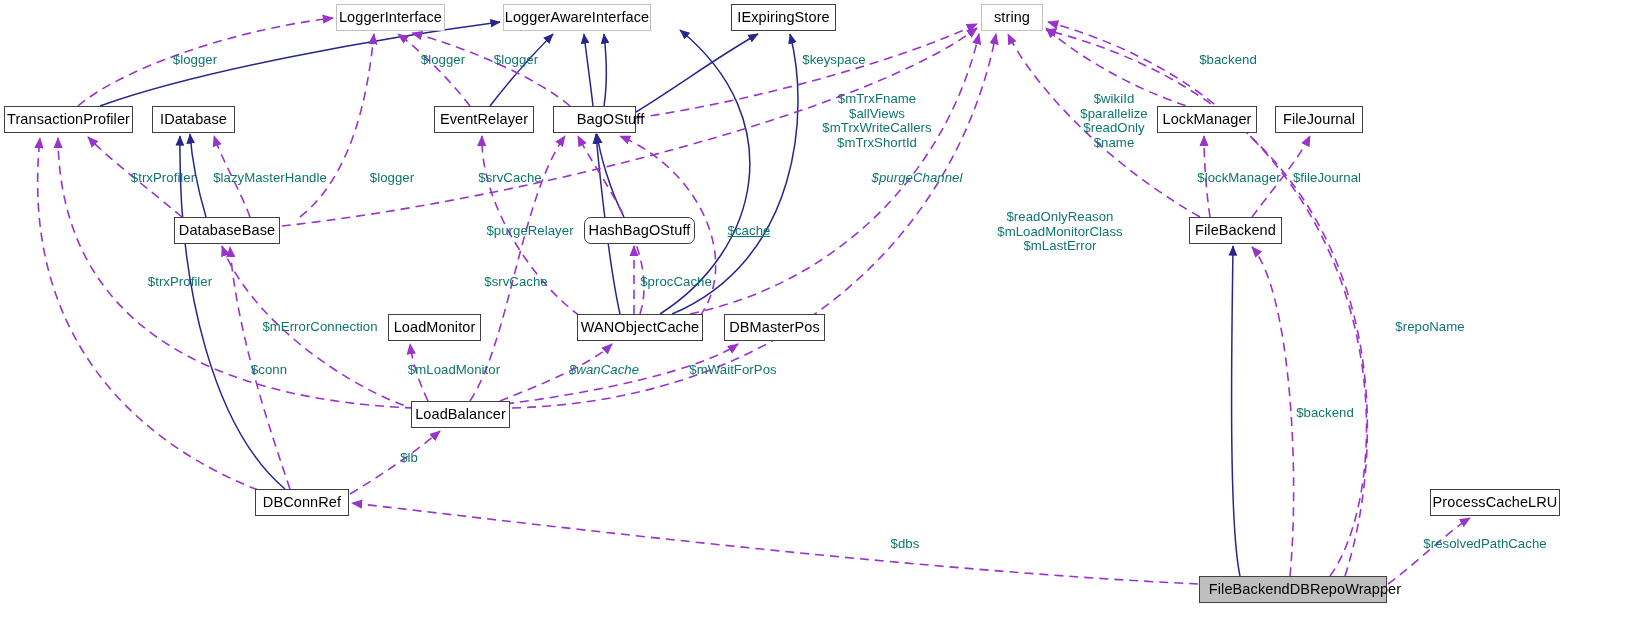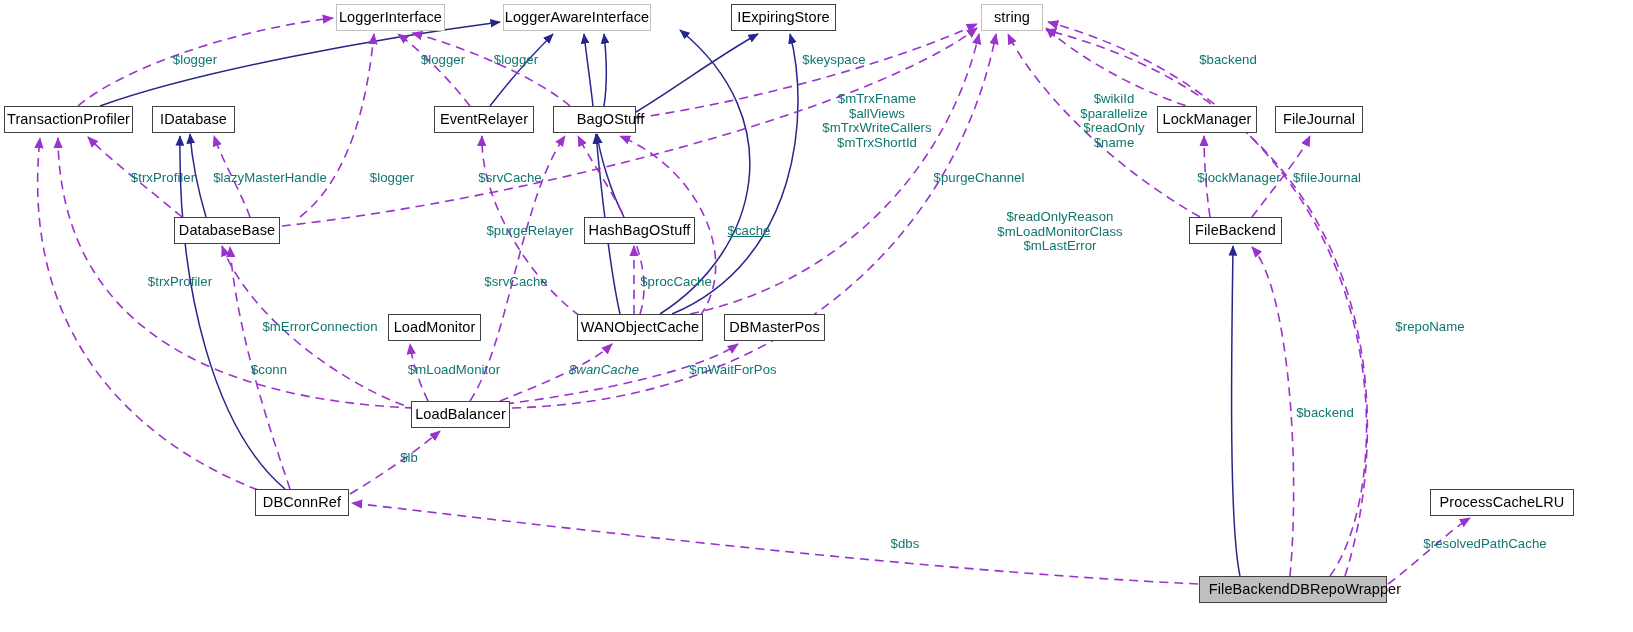--- a/index.html
+++ b/index.html
@@ -177,28 +177,28 @@
       <div class="node light" style="left: 503px; top: 4px; width: 148px; height: 27px;">LoggerAwareInterface</div>
       <div class="node solid" style="left: 731px; top: 4px; width: 105px; height: 27px;">IExpiringStore</div>
       <div class="node light" style="left: 981px; top: 4px; width: 62px; height: 27px;">string</div>
       <div class="node solid" style="left: 4px; top: 106px; width: 129px; height: 27px;">TransactionProfiler</div>
       <div class="node solid" style="left: 152px; top: 106px; width: 83px; height: 27px;">IDatabase</div>
       <div class="node solid" style="left: 434px; top: 106px; width: 100px; height: 27px;">EventRelayer</div>
       <div class="node solid" style="left: 553px; top: 106px; width: 83px; height: 27px; padding-left: 32px;">BagOStuff</div>
       <div class="node solid" style="left: 1157px; top: 106px; width: 100px; height: 27px;">LockManager</div>
       <div class="node solid" style="left: 1275px; top: 106px; width: 88px; height: 27px;">FileJournal</div>
       <div class="node solid" style="left: 174px; top: 217px; width: 106px; height: 27px;">DatabaseBase</div>
-      <div class="node solid" style="left: 584px; top: 217px; width: 111px; height: 27px;">HashBagOStuff</div>
+      <div class="node solid" style="left: 584px; top: 217px; width: 111px; height: 27px; border-radius: 7px;">HashBagOStuff</div>
       <div class="node solid" style="left: 1189px; top: 217px; width: 93px; height: 27px;">FileBackend</div>
       <div class="node solid" style="left: 388px; top: 314px; width: 93px; height: 27px;">LoadMonitor</div>
       <div class="node solid" style="left: 577px; top: 314px; width: 126px; height: 27px;">WANObjectCache</div>
       <div class="node solid" style="left: 724px; top: 314px; width: 101px; height: 27px;">DBMasterPos</div>
       <div class="node solid" style="left: 411px; top: 401px; width: 99px; height: 27px;">LoadBalancer</div>
       <div class="node solid" style="left: 255px; top: 489px; width: 94px; height: 27px;">DBConnRef</div>
-      <div class="node solid" style="left: 1430px; top: 489px; width: 144px; height: 27px;">ProcessCacheLRU</div>
+      <div class="node solid" style="left: 1430px; top: 489px; width: 130px; height: 27px;">ProcessCacheLRU</div>
       <div class="node highlight" style="left: 1199px; top: 576px; width: 188px; height: 27px;">FileBackendDBRepoWrapper</div>
     </div>
 
   <div id="label-host">
       <div class="edge-label center" style="left: 195px; top: 53px;">$logger</div>
       <div class="edge-label center" style="left: 443px; top: 53px;">$logger</div>
       <div class="edge-label center" style="left: 516px; top: 53px;">$logger</div>
       <div class="edge-label center" style="left: 834px; top: 53px;">$keyspace</div>
       <div class="edge-label center" style="left: 1228px; top: 53px;">$backend</div>
       <div class="edge-label center" style="left: 877px; top: 92px; text-align: center;">$mTrxFname
@@ -206,21 +206,21 @@
 $mTrxWriteCallers
 $mTrxShortId</div>
       <div class="edge-label center" style="left: 1114px; top: 92px; text-align: center;">$wikiId
 $parallelize
 $readOnly
 $name</div>
       <div class="edge-label center" style="left: 163px; top: 171px;">$trxProfiler</div>
       <div class="edge-label center" style="left: 270px; top: 171px;">$lazyMasterHandle</div>
       <div class="edge-label center" style="left: 392px; top: 171px;">$logger</div>
       <div class="edge-label center" style="left: 510px; top: 171px;">$srvCache</div>
-      <div class="edge-label center" style="left: 979px; top: 171px;">$purgeChannel</div>
+      <div class="edge-label center" style="left: 917px; top: 171px; font-style: italic;">$purgeChannel</div>
       <div class="edge-label center" style="left: 1239px; top: 171px;">$lockManager</div>
       <div class="edge-label center" style="left: 1327px; top: 171px;">$fileJournal</div>
       <div class="edge-label center" style="left: 1060px; top: 210px; text-align: center;">$readOnlyReason
 $mLoadMonitorClass
 $mLastError</div>
       <div class="edge-label center" style="left: 530px; top: 224px;">$purgeRelayer</div>
       <div class="edge-label center" style="left: 749px; top: 224px; text-decoration: underline;">$cache</div>
       <div class="edge-label center" style="left: 180px; top: 275px;">$trxProfiler</div>
       <div class="edge-label center" style="left: 516px; top: 275px;">$srvCache</div>
       <div class="edge-label center" style="left: 676px; top: 275px;">$procCache</div>

